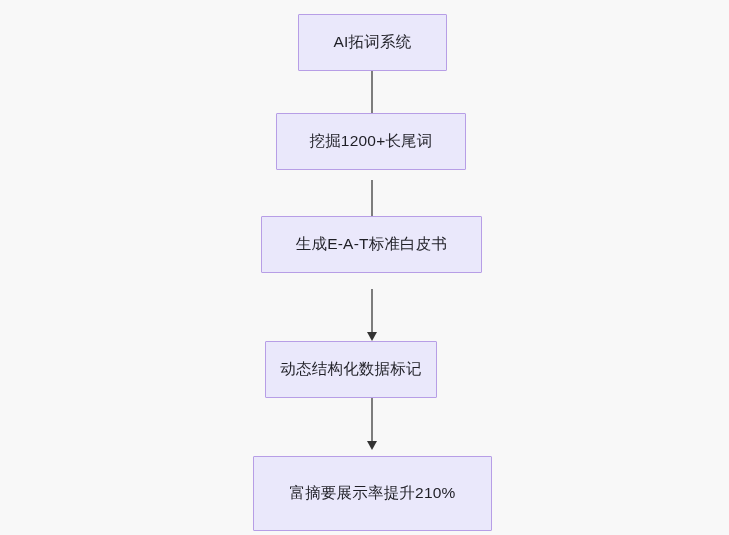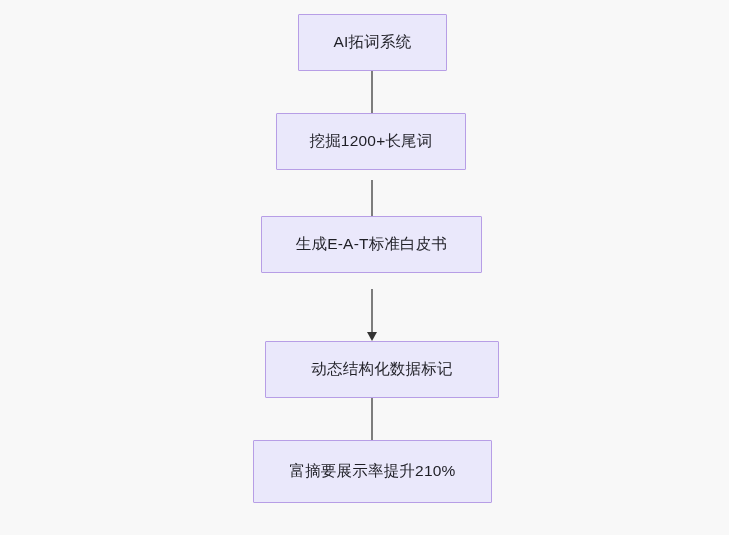--- a/index.html
+++ b/index.html
@@ -90,21 +90,21 @@
   </div>
 
   <div class="flow-node" style="left:276px; top:113px; width:190px; height:57px;">
     <span class="node-label">挖掘1200+长尾词</span>
   </div>
 
   <div class="flow-node" style="left:261px; top:216px; width:221px; height:57px;">
     <span class="node-label">生成E-A-T标准白皮书</span>
   </div>
 
-  <div class="flow-node" style="left:265px; top:341px; width:234px; height:57px;">
+  <div class="flow-node" style="left:265px; top:341px; width:172px; height:57px;">
     <span class="node-label">动态结构化数据标记</span>
   </div>
 
-  <div class="flow-node" style="left:253px; top:440px; width:239px; height:63px;text-align:right;">
+  <div class="flow-node" style="left:253px; top:456px; width:239px; height:75px;text-align:right;">
     <span class="node-label">富摘要展示率提升210%</span>
   </div>
 
 </div>
 
 </body></html>

